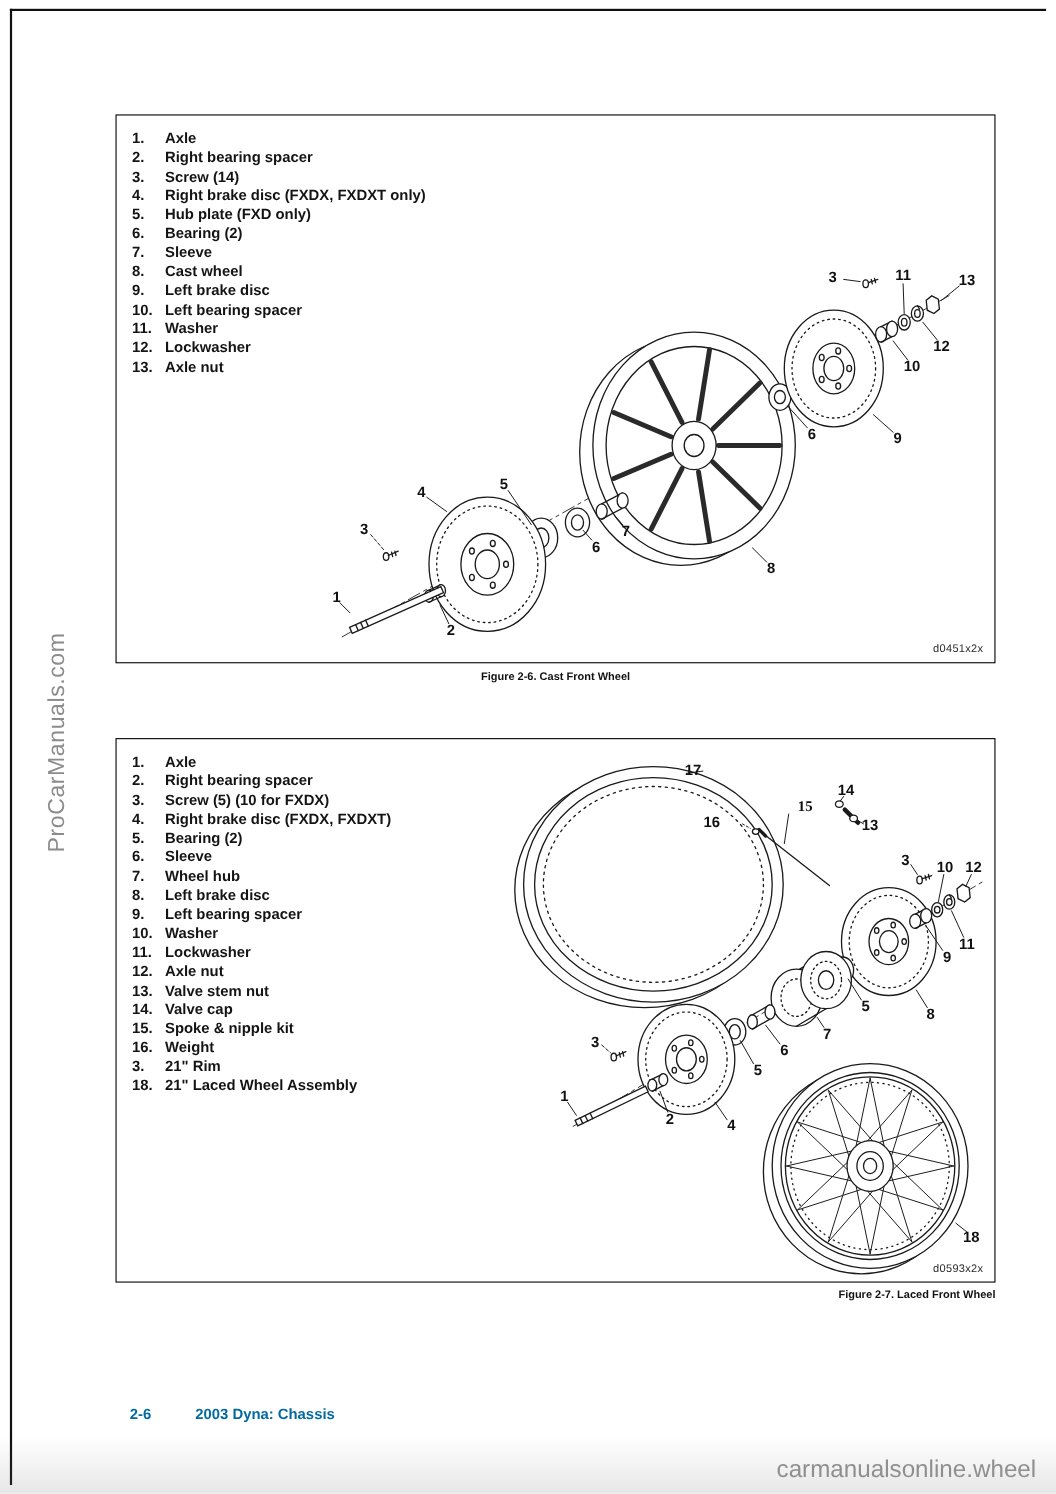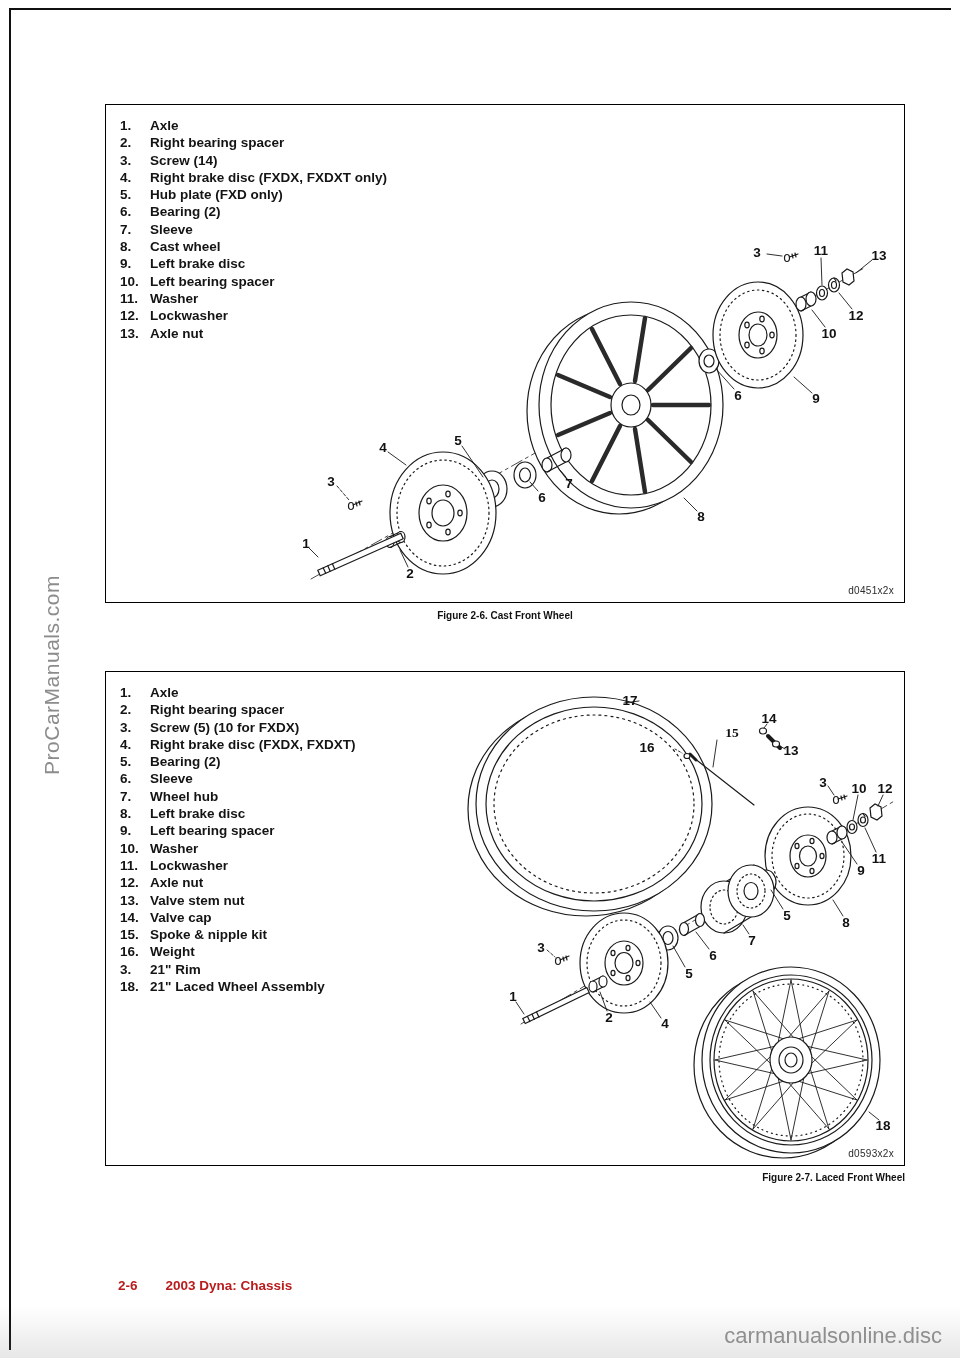--- a/index.html
+++ b/index.html
@@ -35,22 +35,22 @@
   }
 
   .fig-caption {
     position:absolute; left:105px; width:800px; text-align:center;
     font-weight:bold; font-size:10px; color:#111;
   }
   #cap1 { top:610px; }
   #cap2 { top:1172px;text-align:right; }
 
   .footer {
-    position:absolute; left:118px; top:1278px; display:flex; gap:28px;
-    font-weight:bold; font-size:13.5px; color:#b91c1c;
+    position:absolute; left:118px; top:1278px; display:flex; gap:40px;
+    font-weight:bold; font-size:13.5px; color:#0369a1;
   }
 
   .watermark-side {
     position:absolute; left:40px; top:575px;
     writing-mode:vertical-rl; transform:rotate(180deg);
     font-size:21px; color:#8c8c8c; letter-spacing:0.5px;
   }
   .bottom-shade {
     position:absolute; left:0; bottom:0; width:100%; height:52px;
     background:linear-gradient(to bottom, rgba(120,120,120,0) 0%, rgba(120,120,120,0.18) 100%);
@@ -604,13 +604,13 @@
   <div class="drawing-code">d0593x2x</div>
 </div>
 <div class="fig-caption" id="cap2">Figure 2-7. Laced Front Wheel</div>
 
 <div class="footer">
   <span>2-6</span>
   <span>2003 Dyna: Chassis</span>
 </div>
 
 <div class="bottom-shade"></div>
-<div class="watermark-bottom">carmanualsonline.disc</div>
+<div class="watermark-bottom">carmanualsonline.wheel</div>
 
 </body></html>

